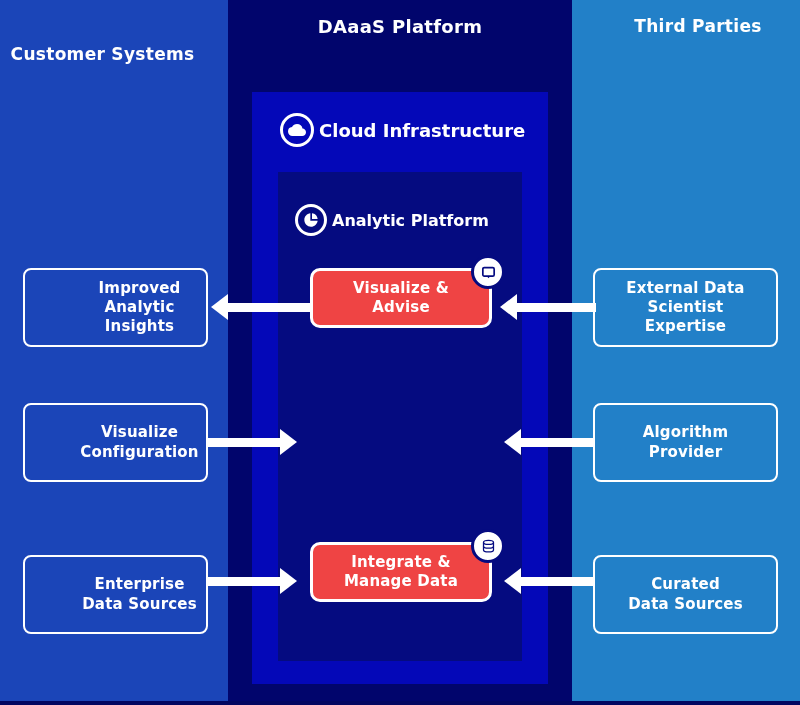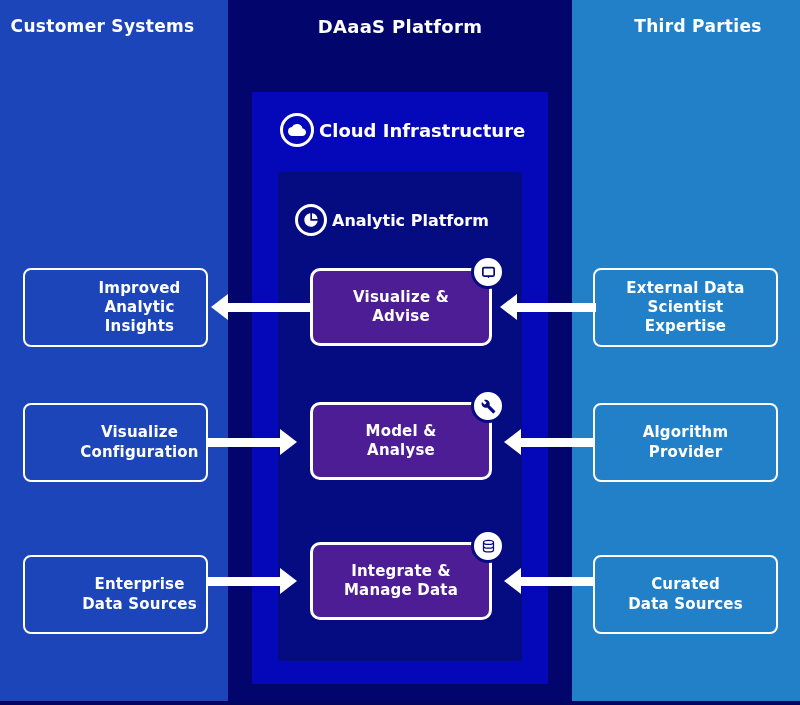--- a/index.html
+++ b/index.html
@@ -9,38 +9,38 @@
     font-family:"DejaVu Sans","Liberation Sans",sans-serif;
     color:#ffffff;font-weight:700;
   }
   .col{position:absolute;top:0;height:705px;}
   .col-left{left:0;width:228px;background:#1B45B8;}
   .col-mid{left:228px;width:344px;background:#01056C;}
   .col-right{left:572px;width:228px;background:#2280C8;}
   .bottom-edge{position:absolute;left:0;top:701px;width:800px;height:4px;background:#020660;}
 
   .col-header{position:absolute;top:16px;text-align:center;font-size:17px;letter-spacing:.3px;}
-  .col-header.left{left:0;width:205px;}
+  .col-header.left{left:0;width:205px;margin-top:28px;}
   .col-header.mid{left:228px;width:344px;font-size:18px;}
   .col-header.right{left:572px;width:252px;}
 
   .cloud-box{position:absolute;left:252px;top:92px;width:296px;height:592px;background:#0408B8;}
   .analytic-box{position:absolute;left:278px;top:172px;width:244px;height:489px;background:#050B80;}
 
   .section-header{position:absolute;display:flex;align-items:center;gap:5px;}
   .cloud-header{left:280px;top:112px;height:36px;font-size:18px;}
   .analytic-header{left:295px;top:204px;height:32px;font-size:16px;}
   .ring-icon{border:3px solid #fff;border-radius:50%;display:flex;align-items:center;justify-content:center;flex:0 0 auto;}
   .ring-icon.big{width:28px;height:28px;}
   .ring-icon.mid{width:26px;height:26px;}
 
   .node{position:absolute;border:3px solid #fff;border-radius:10px;box-sizing:border-box;
         display:flex;align-items:center;justify-content:center;text-align:center;
         font-size:15px;line-height:1.28;white-space:pre-line;letter-spacing:.2px;}
-  .proc{left:310px;width:182px;height:78px;background:#4c1d95;}
+  .proc{left:310px;width:182px;height:60px;background:#ef4444;}
   .proc1{top:268px;} .proc2{top:402px;} .proc3{top:542px;}
   .side{border-width:2.5px;border-radius:8px;width:185px;height:79px;}
   .lbox{left:23px;background:#1B45B8;padding-left:48px;}
   .rbox{left:593px;background:#2280C8;}
   .row1{top:268px;} .row2{top:403px;} .row3{top:555px;}
 
   .corner-badge{position:absolute;top:-16px;right:-16px;width:28px;height:28px;border-radius:50%;
         background:#ffffff;border:3px solid #050B80;display:flex;align-items:center;justify-content:center;}
 
   .arrow{position:absolute;display:flex;align-items:center;height:26px;}
@@ -94,29 +94,20 @@
     <span>Visualize &amp;
 Advise</span>
     <span class="corner-badge">
       <svg width="17" height="17" viewBox="0 0 24 24">
         <rect x="4" y="5" width="16" height="12" rx="2" fill="none" stroke="#050B80" stroke-width="2.4"></rect>
         <path d="M9.5 17 L12 20 L14.5 17 Z" fill="#050B80"></path>
       </svg>
     </span>
   </div>
 
-  <div class="node proc proc2">
-    <span>Model &amp;
-Analyse</span>
-    <span class="corner-badge">
-      <svg width="15" height="15" viewBox="0 0 24 24" fill="#050B80">
-        <path d="M22.7 19l-9.1-9.1c.9-2.3.4-5-1.5-6.9-2-2-5-2.4-7.4-1.3L9 6 6 9 1.6 4.7C.4 7.1.9 10.1 2.9 12.1c1.9 1.9 4.6 2.4 6.9 1.5l9.1 9.1c.4.4 1 .4 1.4 0l2.3-2.3c.5-.4.5-1.1.1-1.4z"></path>
-      </svg>
-    </span>
-  </div>
 
   <div class="node proc proc3">
     <span>Integrate &amp;
 Manage Data</span>
     <span class="corner-badge">
       <svg width="15" height="15" viewBox="0 0 24 24" fill="none" stroke="#050B80" stroke-width="2">
         <ellipse cx="12" cy="5.5" rx="8" ry="3.2"></ellipse>
         <path d="M4 5.5v6c0 1.77 3.58 3.2 8 3.2s8-1.43 8-3.2v-6"></path>
         <path d="M4 11.5v6c0 1.77 3.58 3.2 8 3.2s8-1.43 8-3.2v-6"></path>
       </svg>

